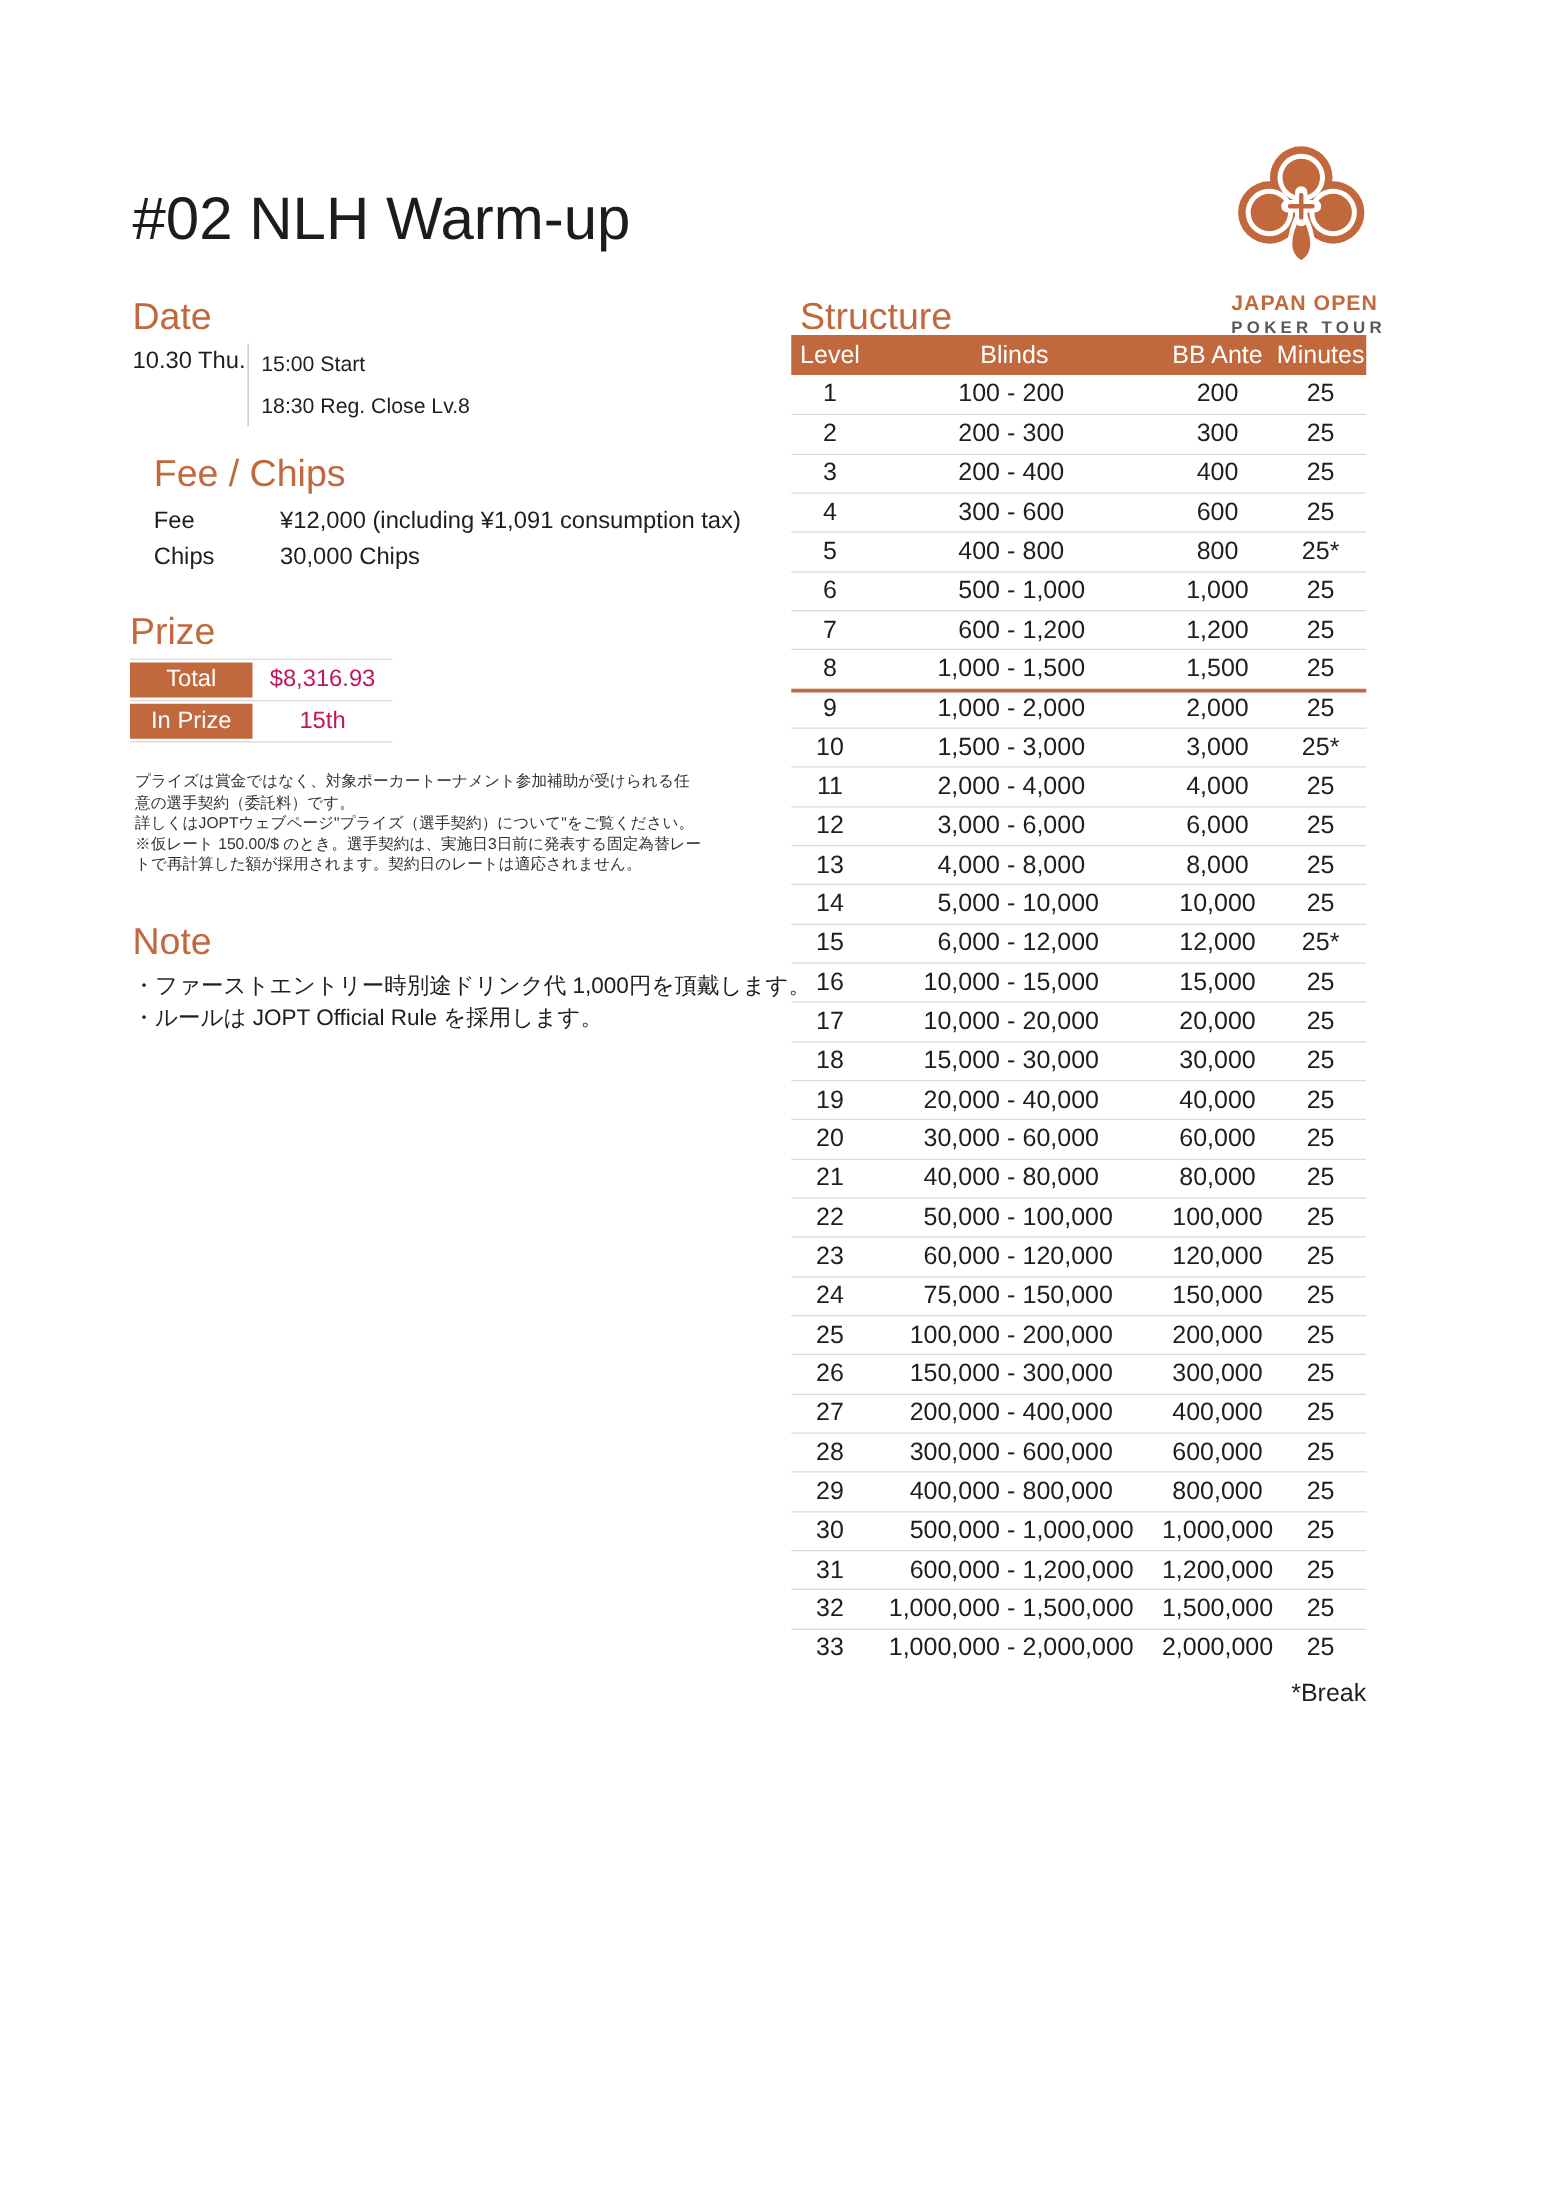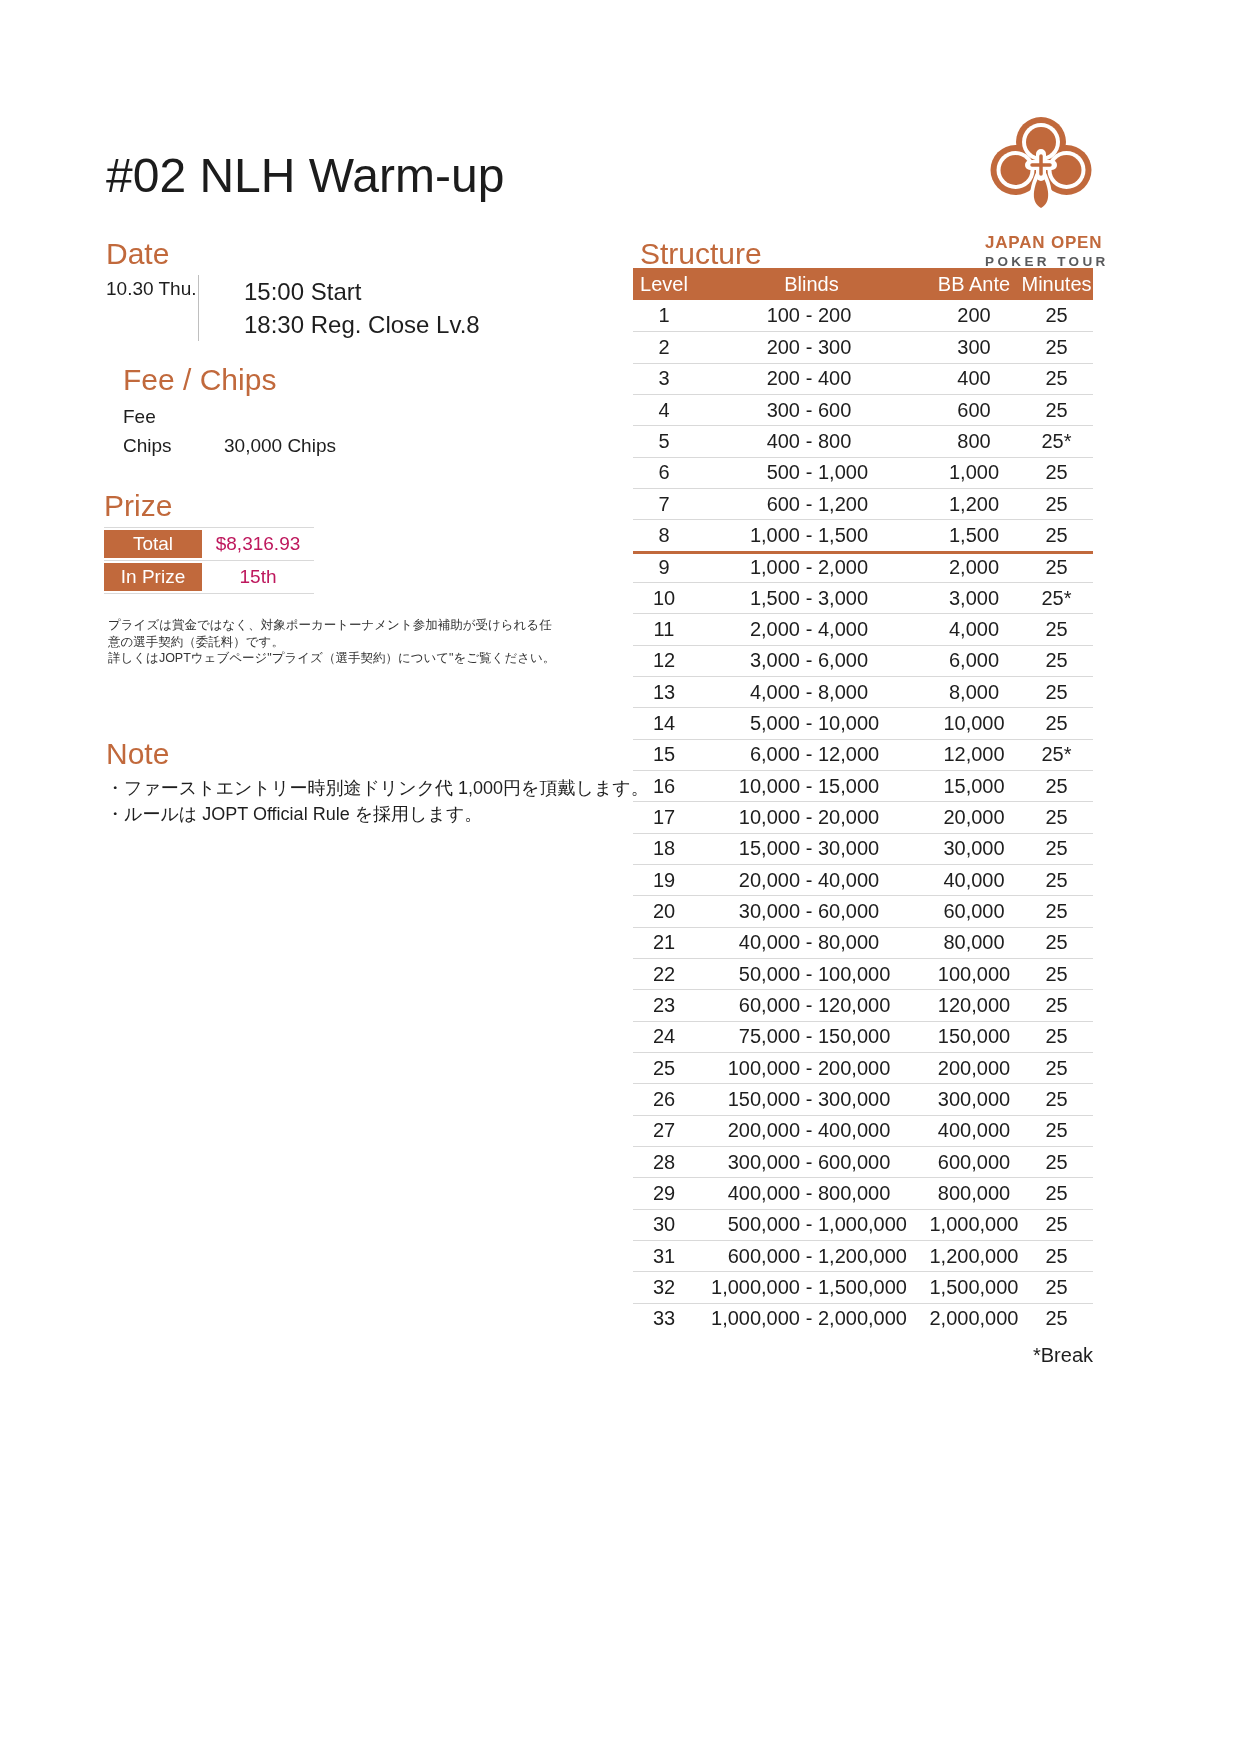--- a/index.html
+++ b/index.html
@@ -28,21 +28,21 @@
   .logo-line2 { margin-top: 1px; font-size: 13.5px; font-weight: 700; color: var(--text-gray); letter-spacing: 3.4px; white-space: nowrap; }
 
   
   .h2 { font-size: 30px; font-weight: 400; color: var(--accent); line-height: 28px; white-space: nowrap; }
 
   
   .sec-date { position: absolute; left: 106px; top: 240px; }
   .date-body { margin-top: 7px; display: flex; align-items: stretch; }
   .date-day { width: 92px; font-size: 19px; padding-top: 3px; }
   .date-sep { border-left: 1px solid var(--sep); margin-right: 10px; }
-  .date-times { font-size: 24px; line-height: 33px; margin-left: 35px; }
+  .date-times { font-size: 17px; line-height: 33px; }
 
   
   .sec-fee { position: absolute; left: 123px; top: 366px; }
   .kv-rows { margin-top: 8px; }
   .kv-row { display: flex; font-size: 19px; line-height: 29px; }
   .kv-label { width: 101px; }
 
   
   .sec-prize { position: absolute; left: 104px; top: 492px; }
   .prize-table { margin-top: 7px; width: 210px; border-top: 1px solid var(--row-border); }
@@ -125,20 +125,21 @@
         <div>18:30 Reg. Close Lv.8</div>
       </div>
     </div>
   </section>
 
   <section class="sec-fee">
     <h2 class="h2">Fee / Chips</h2>
     <div class="kv-rows">
       <div class="kv-row">
         <div class="kv-label">Fee</div>
+        <div class="kv-value">¥12,000 (including ¥1,091 consumption tax)</div>
       </div>
       <div class="kv-row">
         <div class="kv-label">Chips</div>
         <div class="kv-value">30,000 Chips</div>
       </div>
     </div>
   </section>
 
   <section class="sec-prize">
     <h2 class="h2">Prize</h2>
@@ -150,20 +151,21 @@
       <div class="prize-row">
         <div class="prize-label">In Prize</div>
         <div class="prize-value">15th</div>
       </div>
     </div>
   </section>
 
   <div class="prize-note">
     <p>プライズは賞金ではなく、対象ポーカートーナメント参加補助が受けられる任意の選手契約（委託料）です。</p>
     <p>詳しくはJOPTウェブページ"プライズ（選手契約）について"をご覧ください。</p>
+    <p>※仮レート 150.00/$ のとき。選手契約は、実施日3日前に発表する固定為替レートで再計算した額が採用されます。契約日のレートは適応されません。</p>
   </div>
 
   <section class="sec-note">
     <h2 class="h2">Note</h2>
     <div class="note-lines">
       <div>・ファーストエントリー時別途ドリンク代 1,000円を頂戴します。</div>
       <div>・ルールは JOPT Official Rule を採用します。</div>
     </div>
   </section>
 

